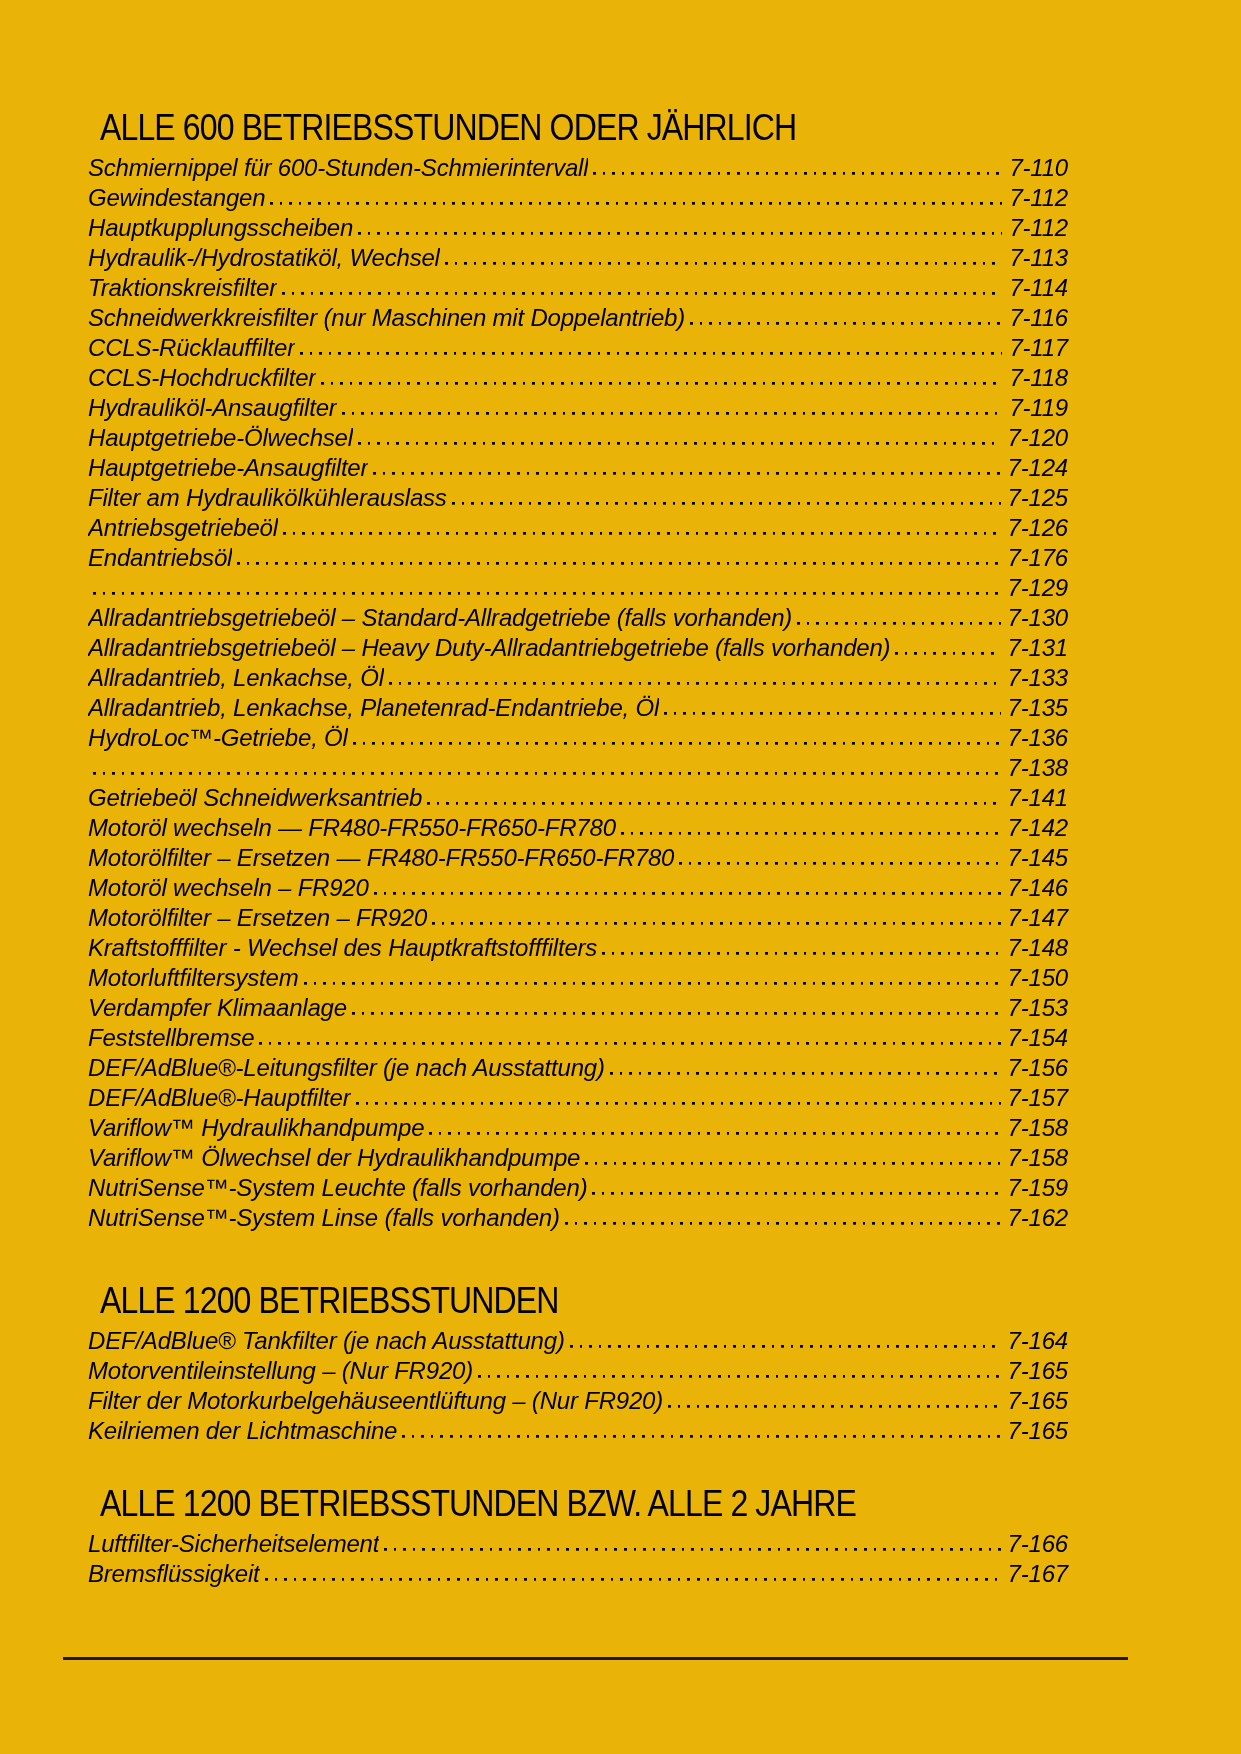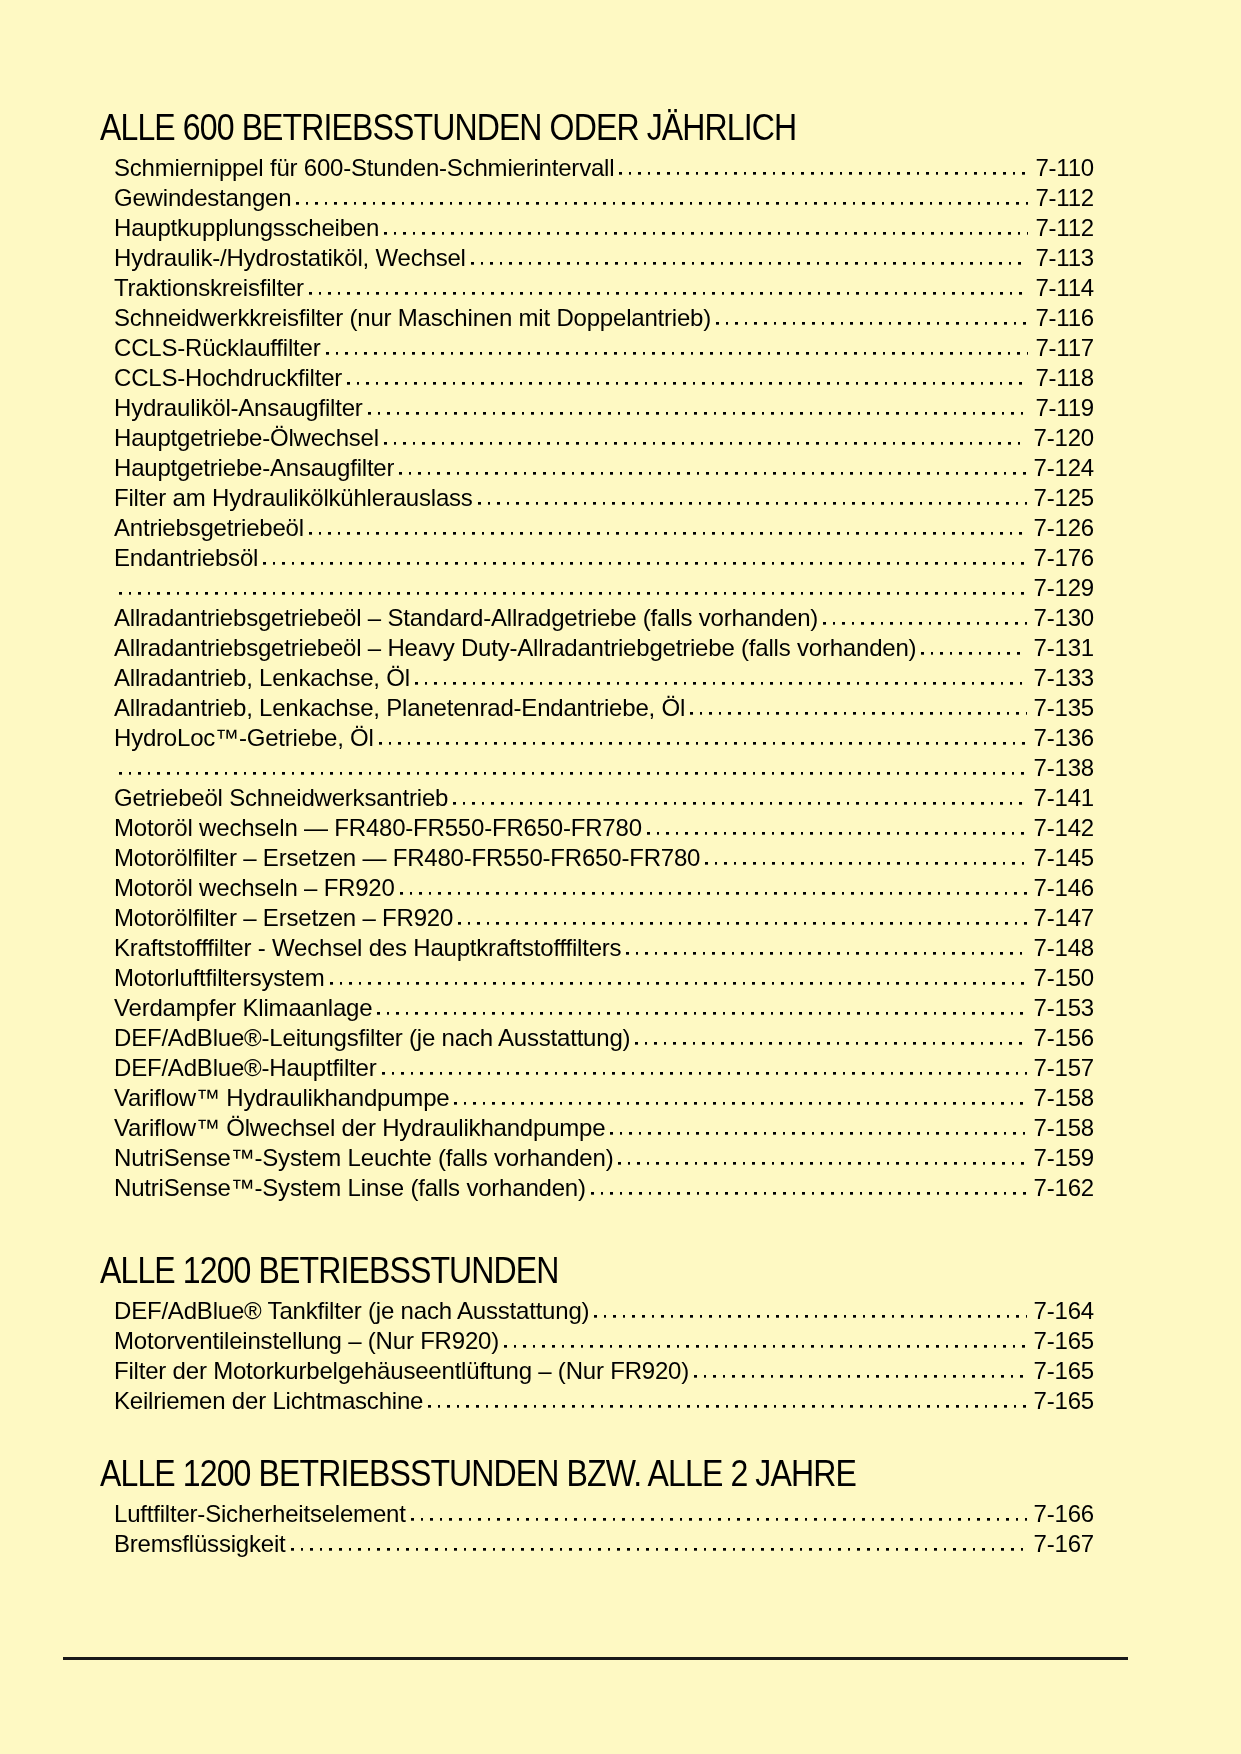--- a/index.html
+++ b/index.html
@@ -1,40 +1,40 @@
 <!DOCTYPE html>
 <html lang="de"><head>
 <meta charset="utf-8">
 <style>
   html, body { margin: 0; padding: 0; background: #fff; }
   .page {
     position: relative;
     width: 1241px;
     height: 1754px;
-    background: #fef9c3;
+    background: #eab308;
     color: #000;
     font-family: "Liberation Sans", "DejaVu Sans", sans-serif;
     overflow: hidden;
   }
   .content { padding-top: 108px; }
 
   .toc-section h1 {
     margin: 0 0 5px 100px;
     font-size: 36px;
     line-height: 40px;
     font-weight: 400;
     letter-spacing: -1px;
     white-space: nowrap;
     transform: scaleX(0.89);
     transform-origin: left center;
   }
   .toc-section + .toc-section { margin-top: 48px; }
   .toc-section:last-of-type { margin-top: 38px; }
 
-  .entries { margin-left: 114px; width: 980px; }
+  .entries { margin-left: 88px; width: 980px; font-style: italic; }
 
   .toc-row {
     display: flex;
     align-items: stretch;
     height: 30px;
     font-size: 24px;
     line-height: 30px;
   }
   .toc-row .title {
     flex: 0 1 auto;
@@ -240,20 +240,25 @@
     <span class="leader"></span>
     <span class="pagenum">7-150</span>
   </div>
 
   <div class="toc-row">
     <span class="title">Verdampfer Klimaanlage</span>
     <span class="leader"></span>
     <span class="pagenum">7-153</span>
   </div>
 
+  <div class="toc-row">
+    <span class="title">Feststellbremse</span>
+    <span class="leader"></span>
+    <span class="pagenum">7-154</span>
+  </div>
 
   <div class="toc-row">
     <span class="title">DEF/AdBlue®-Leitungsfilter (je nach Ausstattung)</span>
     <span class="leader"></span>
     <span class="pagenum">7-156</span>
   </div>
 
   <div class="toc-row">
     <span class="title">DEF/AdBlue®-Hauptfilter</span>
     <span class="leader"></span>

